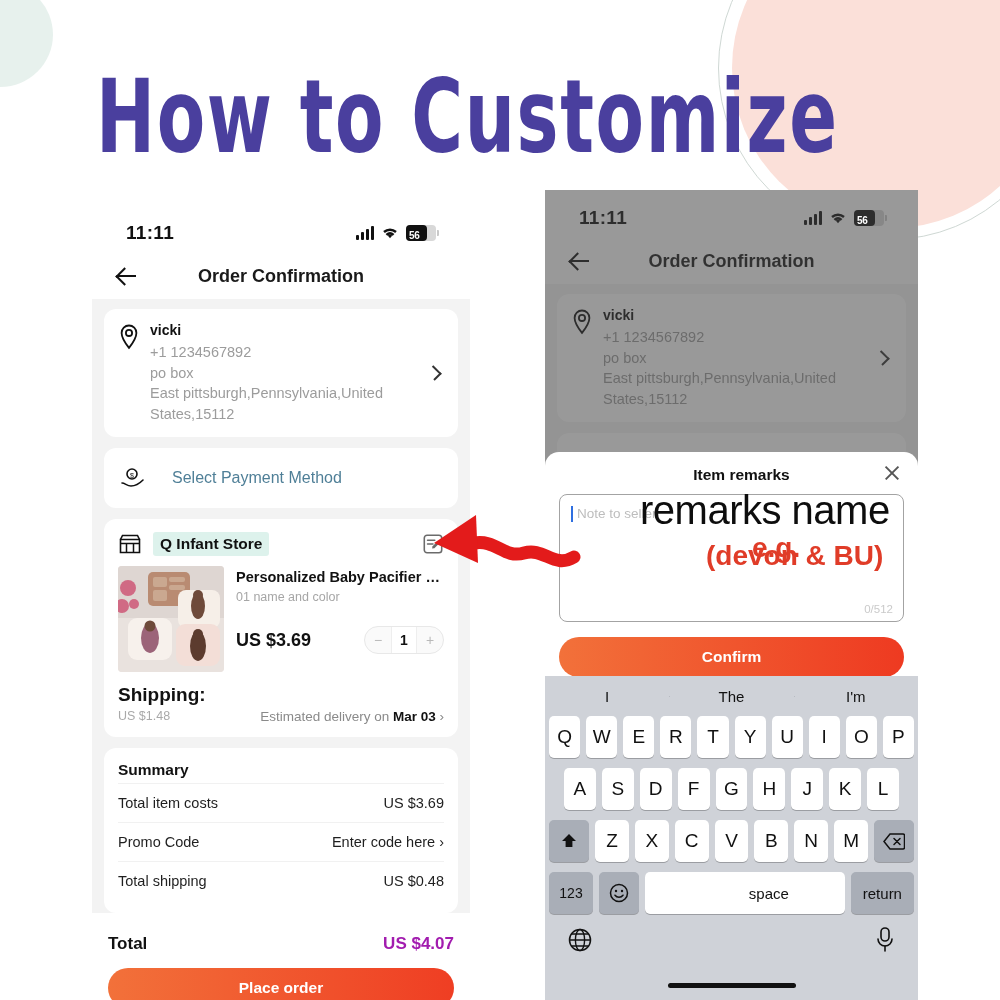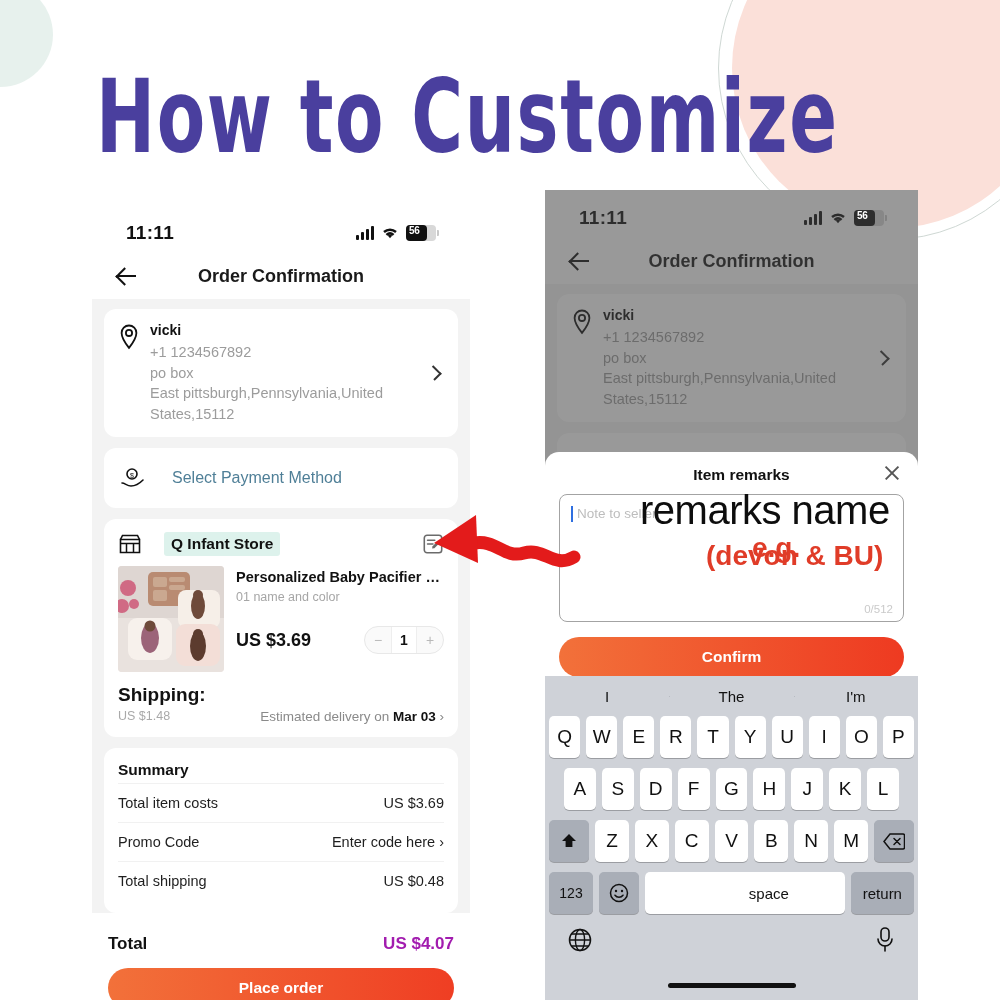--- a/index.html
+++ b/index.html
@@ -56,21 +56,21 @@
     height: 48px;
   }
   .st-time { font-weight: 700; font-size: 19px; color: #111; letter-spacing: .3px; }
   .st-right { display: flex; align-items: center; gap: 7px; }
   .bars { display: flex; align-items: flex-end; gap: 2px; height: 13px; }
   .bars i { display: block; width: 3px; background: #111; border-radius: 1px; }
   .bars i:nth-child(1){height:5px}.bars i:nth-child(2){height:8px}
   .bars i:nth-child(3){height:11px}.bars i:nth-child(4){height:14px}
   .batt {
     position: relative; width: 30px; height: 16px; border-radius: 4px;
-    background: #d8d8d8; display: flex; align-items: flex-start;
+    background: #d8d8d8; display: flex; align-items: flex-end;
   }
   .batt .fill {
     position: absolute; left: 0; top: 0; bottom: 0; width: 21px;
     background: #111; border-radius: 4px;
   }
   .batt span {
     position: relative; z-index: 2; color: #fff; font-size: 10px;
     font-weight: 700; padding-left: 3px; letter-spacing: -.3px;
   }
   .batt:after {
@@ -112,21 +112,21 @@
     flex: 0 0 12px; align-self: center;
     width: 10px; height: 10px; border-right: 2px solid #333; border-top: 2px solid #333;
     transform: rotate(45deg); margin-right: 4px;
   }
 
   
   .pay { display: flex; align-items: center; gap: 26px; padding: 6px 2px; }
   .pay-label { font-size: 16px; color: #4f7f97; }
 
   
-  .store-head { display: flex; align-items: center; gap: 22px; position: relative; }
+  .store-head { display: flex; align-items: center; gap: 11px; position: relative; }
   .store-name {
     font-size: 15.5px; font-weight: 700; color: #111;
     background: #ddf2ec; padding: 3px 7px; border-radius: 3px;
   }
   .edit-icon { margin-left: auto; width: 22px; height: 22px; }
 
   .prod { display: flex; gap: 12px; margin-top: 10px; }
   .thumb {
     flex: 0 0 106px; height: 106px; border-radius: 4px; overflow: hidden;
     position: relative; background: #efe7e3;

